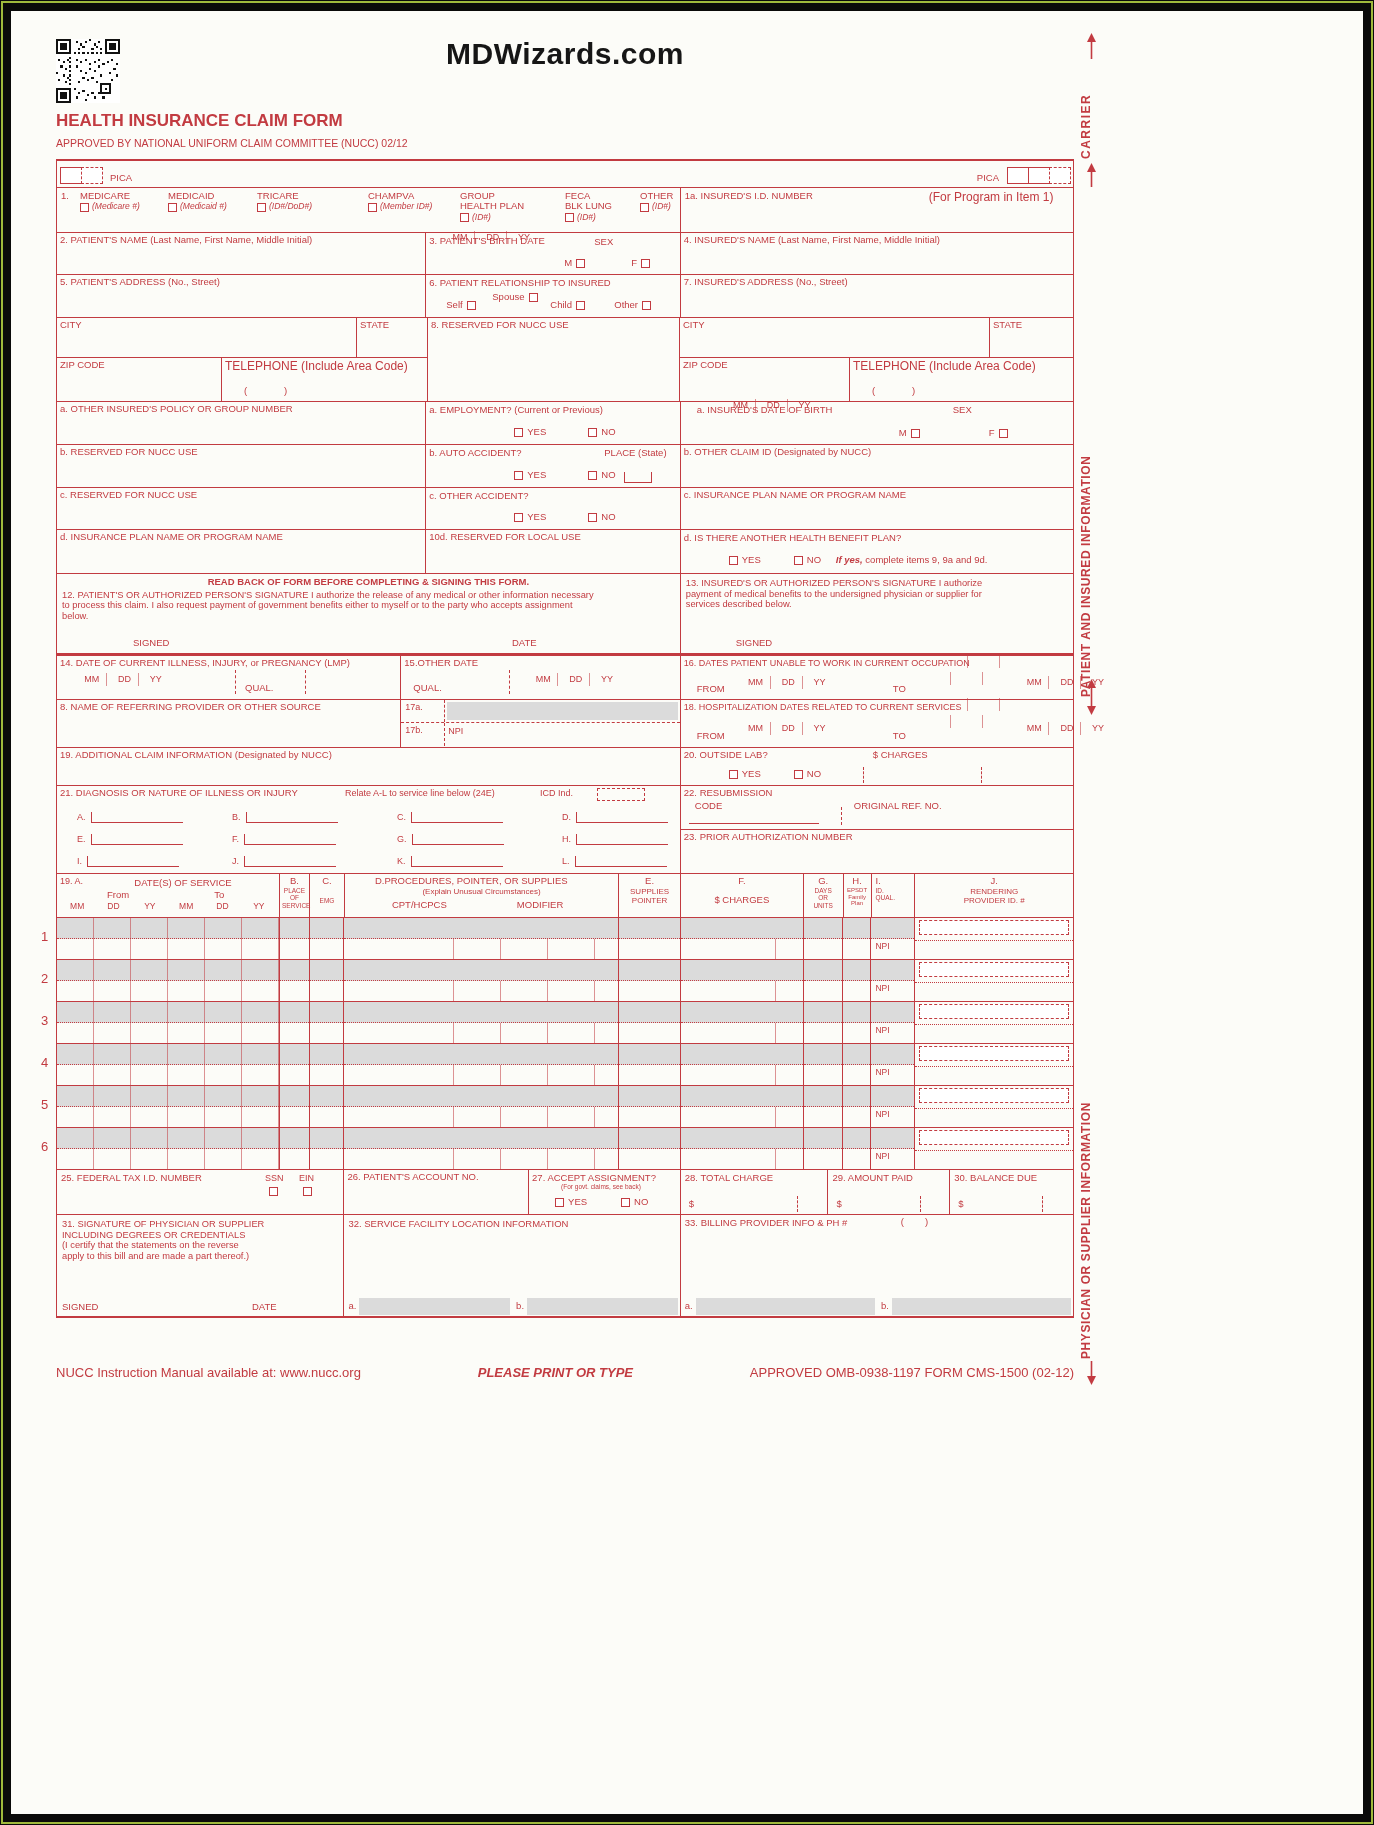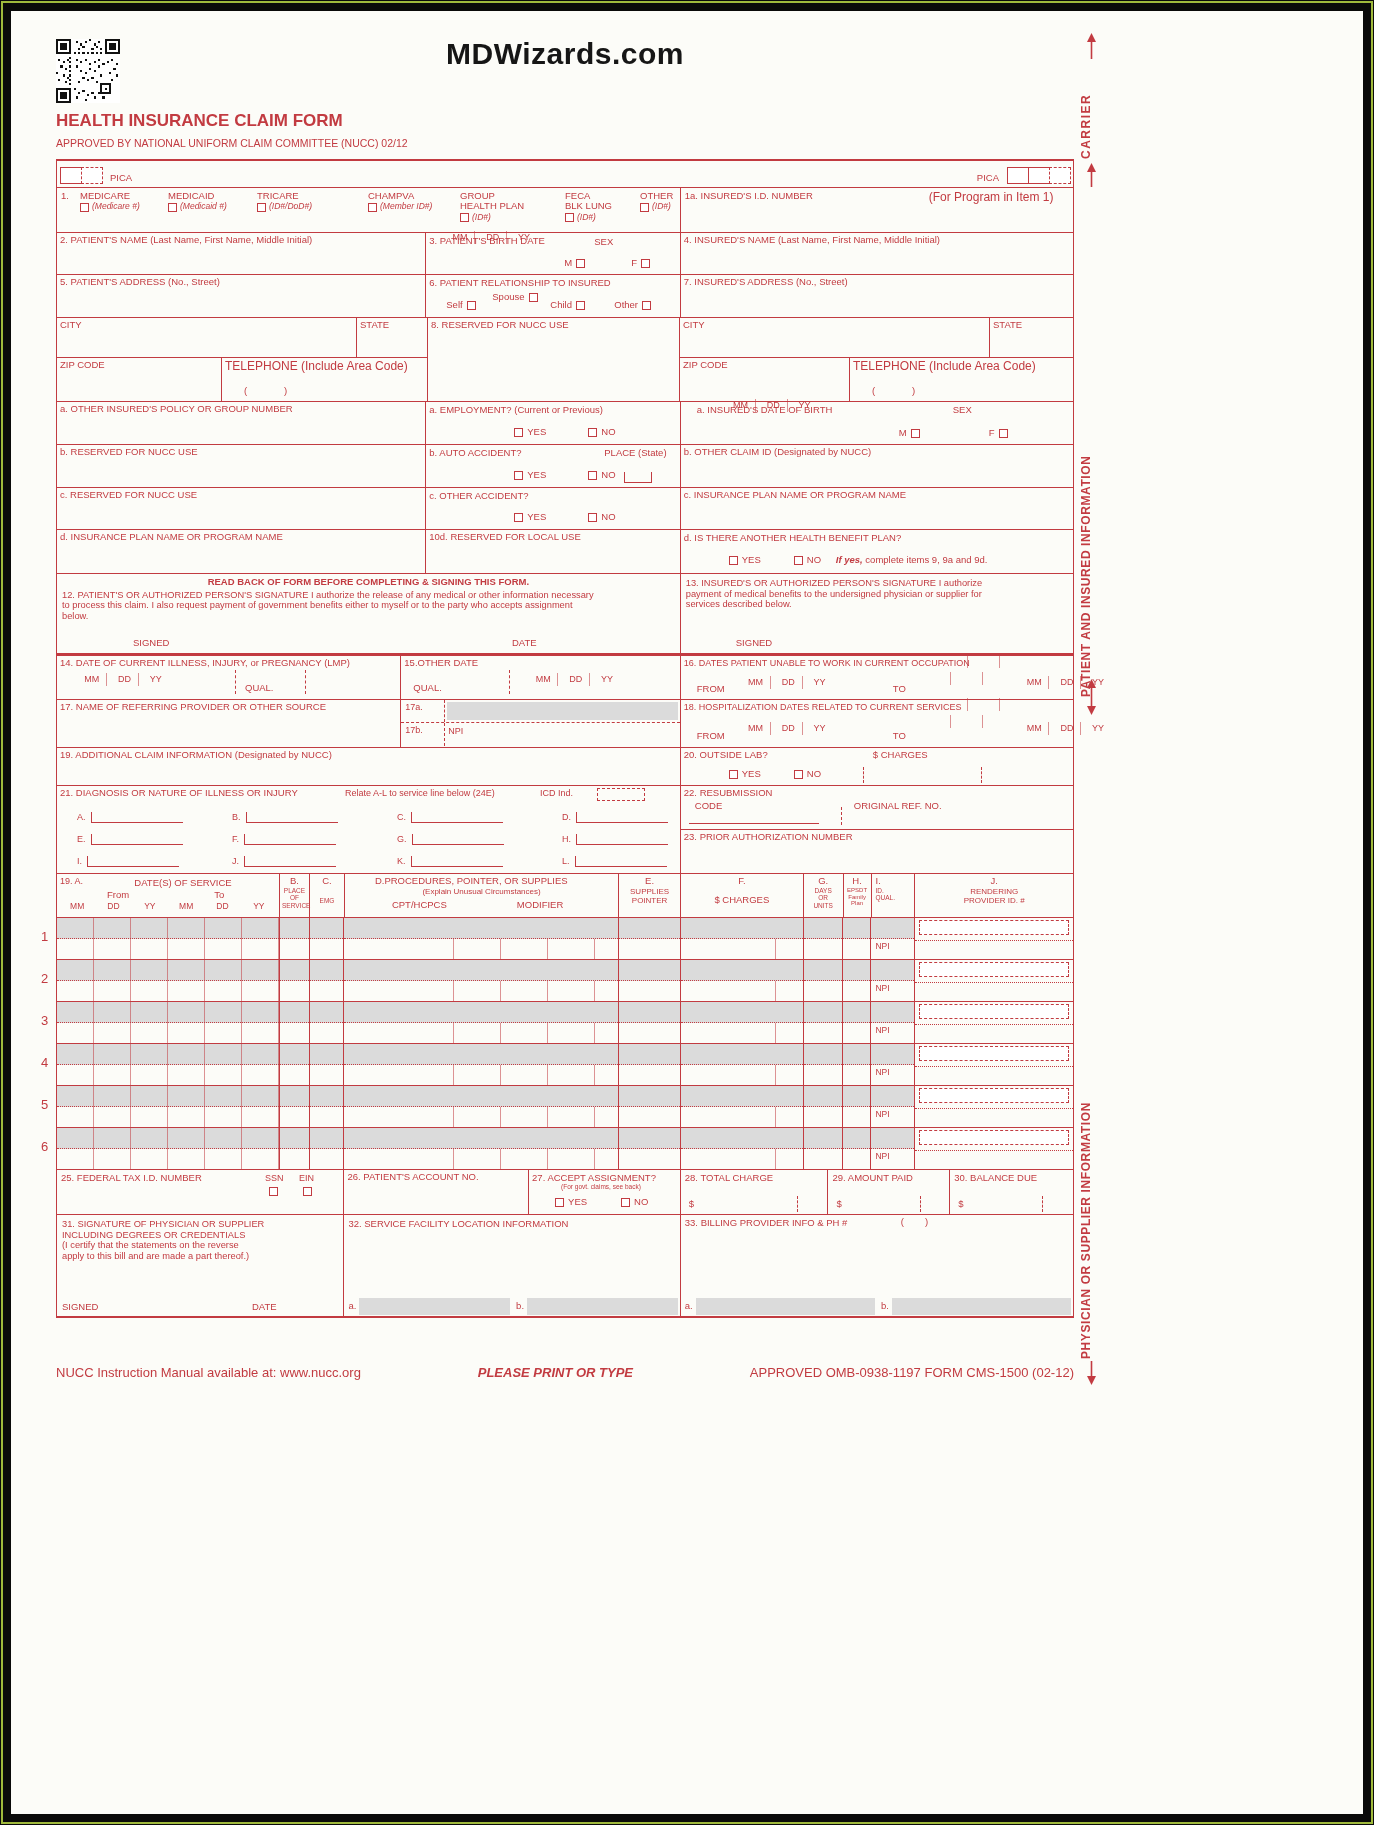--- a/index.html
+++ b/index.html
@@ -438,21 +438,21 @@
             </span>
         <span class="abs" style="left:16px;bottom:4px">FROM</span>
         <span class="dgrp abs" style="left:55px;bottom:3px"></span>
         <span class="abs" style="left:212px;bottom:4px">TO</span>
         <span class="dgrp abs" style="left:235px;bottom:3px"></span>
       </div>
     </div>
 
     <div class="frow" style="height:48px">
       <div class="fc" style="width:345px">
-        <span>17. NAME OF REFERRING PROVIDER OR OTHER SOURCE</span>
+        <span>8. NAME OF REFERRING PROVIDER OR OTHER SOURCE</span>
       </div>
       <div class="fc" style="width:280px;padding:0">
         <div class="h17 top">
           <span class="lbl17">17a.</span>
           <div class="fill17 shade"></div>
         </div>
         <div class="h17">
           <span class="lbl17">17b.</span>
           <span class="t9" style="margin:3px 4px 0 3px">NPI</span>
           <div class="fill17"></div>

